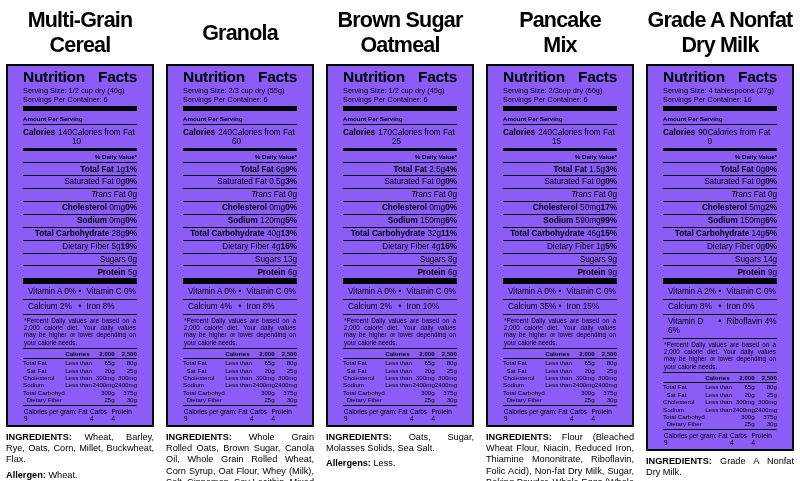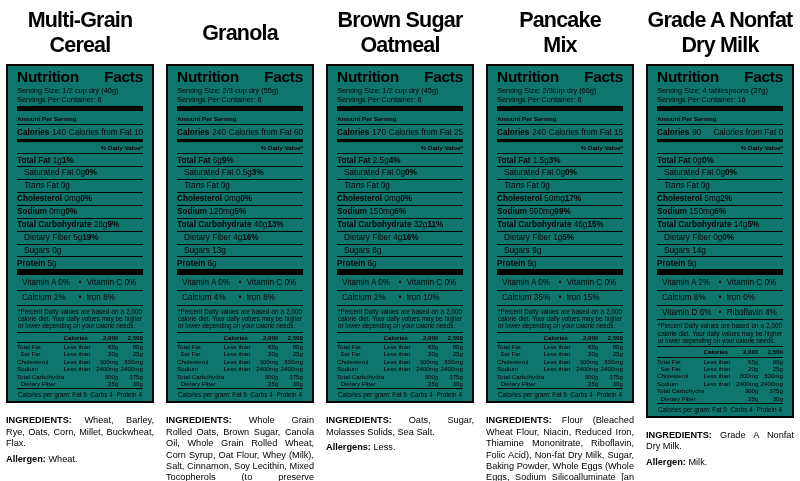--- a/index.html
+++ b/index.html
@@ -3,33 +3,33 @@
 <meta charset="utf-8">
 <style>
   * { box-sizing: border-box; margin: 0; padding: 0; }
   html, body { width: 800px; height: 481px; background: #fff; overflow: hidden; }
   body { font-family: "Liberation Sans", sans-serif; color: #000; }
   .sheet { display: flex; width: 800px; }
   .col { width: 160px; padding: 0 6px; flex: 0 0 160px; }
   .ptitle { height: 62px; display: flex; flex-direction: column; justify-content: center;
             align-items: center; text-align: center; font-size: 21.5px; font-weight: 800;
             line-height: 25px; letter-spacing: -0.8px; margin-top: 2px; }
-  .panel { border: 2px solid #000; padding: 2px 9px 3px; background: #0f766e; }
+  .panel { border: 2px solid #000; padding: 2px 15px 3px; background: #8b5cf6; }
   .nf-title { font-weight: 800; font-size: 15.5px; letter-spacing: -0.3px;
               text-align: justify; text-align-last: justify; line-height: 1.02; padding: 1px 0 2px; }
   .serv { font-size: 7.4px; line-height: 8.8px; }
   .bar-thick { height: 5px; background: #000; margin: 2px 0; }
   .aps { font-size: 6.2px; font-weight: 700; border-bottom: 1px solid #000; padding: 2px 0 2px; }
   .calrow { display: flex; justify-content: space-between; align-items: baseline;
             font-size: 8.2px; padding: 2.5px 0; border-bottom: 3px solid #000; }
   .calrow b { font-weight: 700; }
   .calnum { margin-left: 3px; }
   .dvh { font-size: 6.2px; font-weight: 700; text-align: right;
          border-bottom: 1px solid #000; padding: 2px 0 2px; }
-  .nrow { display: flex; justify-content: flex-start; font-size: 8.2px;
+  .nrow { display: flex; justify-content: flex-end; font-size: 8.2px;
           line-height: 9.5px; padding: 1.2px 0; border-bottom: 1px solid #000; }
   .nrows .nrow:last-child { border-bottom: none; }
   .nrow.sub .nname { padding-left: 7px; }
   .nrow .nname b { font-weight: 700; }
   .nrow .nname i { }
   .nrow .pct { font-weight: 700; }
   .bar-thick2 { height: 6px; background: #000; margin: 0 0 1px; }
   .vrow { display: flex; font-size: 8.2px; line-height: 9.5px; padding: 2.2px 0 2px;
           border-bottom: 1px solid #000; justify-content: flex-end; }
   .vrow .vl { width: 47%; padding-left: 5px; }
@@ -38,21 +38,21 @@
   .footnote { font-size: 6.3px; line-height: 7.3px; text-align: justify;
               padding: 2px 1px 2px; border-bottom: 1px solid #000; }
   .dvtable { width: 100%; }
   .dvt-row { display: flex; font-size: 6.2px; line-height: 7.4px; }
   .dvt-row span { white-space: pre; overflow: hidden; }
   .dvt-head { font-weight: 700; border-bottom: 1px solid #000; padding: 1px 0; }
   .dvt-c1 { width: 37%; } .dvt-c2 { width: 24%; }
   .dvt-c3 { width: 19.5%; text-align: right; } .dvt-c4 { width: 19.5%; text-align: right; }
   .cpg { display: flex; justify-content: space-between; font-size: 6.4px;
          border-top: 1px solid #000; margin-top: 1px; padding: 2px 1px 0; }
-  .ing { font-size: 9.2px; line-height: 11.4px; text-align: justify; margin-top: 12px; }
+  .ing { font-size: 9.2px; line-height: 11.4px; text-align: justify; margin-top: 5px; }
   .ing b { font-weight: 800; }
   .alg { margin-top: 4px; }
 </style>
 </head>
 <body>
 
 <div class="sheet">
   <div class="col">
     <div class="ptitle">
         <div>Multi-Grain</div>

